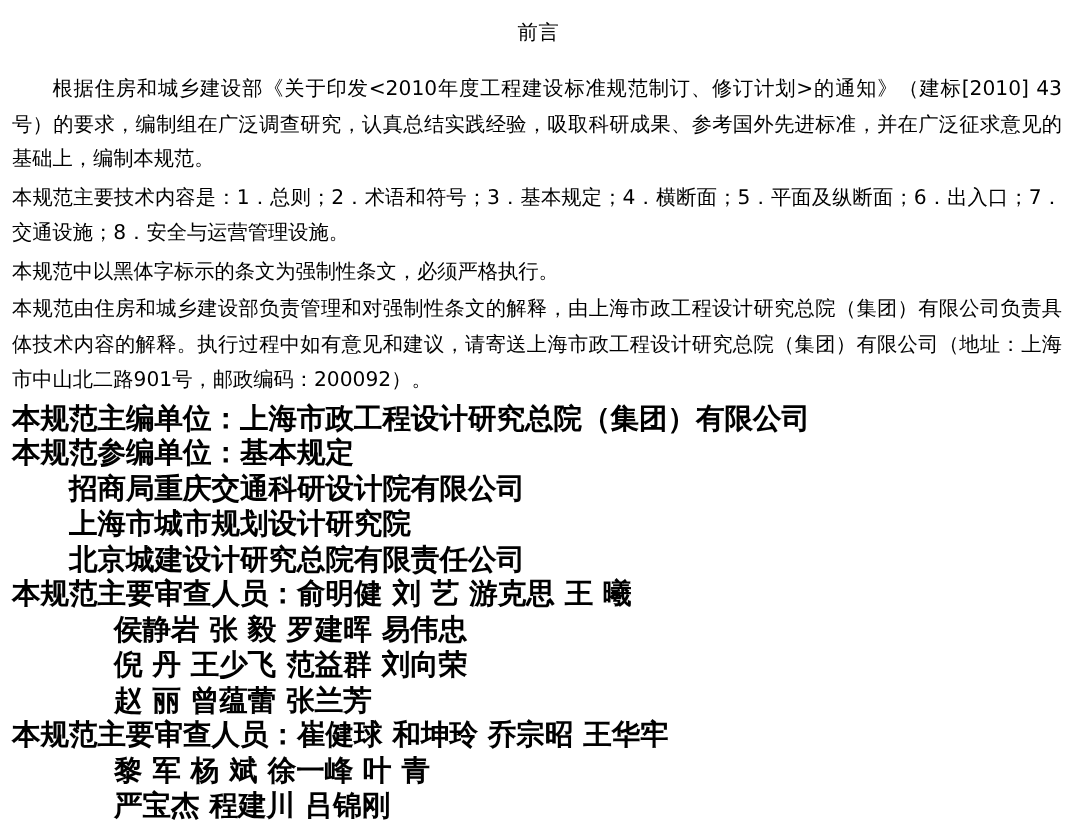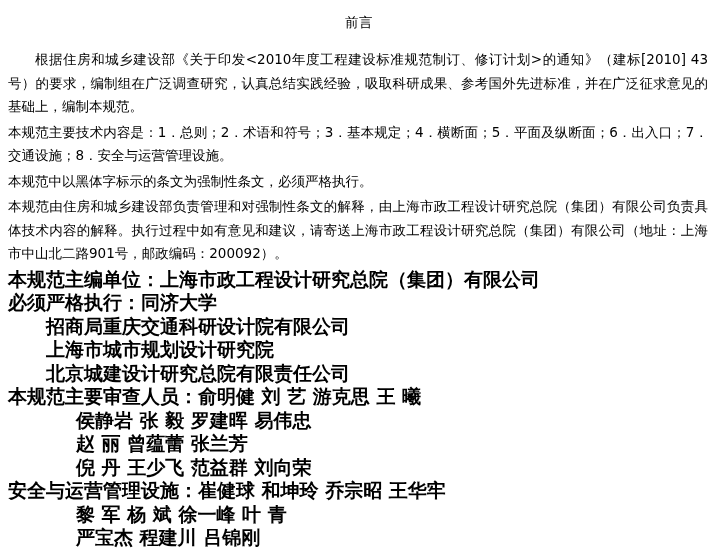--- a/index.html
+++ b/index.html
@@ -61,27 +61,27 @@
 <div class="page">
 
   <div class="doc-title">前言</div>
 
   <p class="para indent">根据住房和城乡建设部《关于印发&lt;2010年度工程建设标准规范制订、修订计划&gt;的通知》（建标[2010] 43号）的要求，编制组在广泛调查研究，认真总结实践经验，吸取科研成果、参考国外先进标准，并在广泛征求意见的基础上，编制本规范。</p>
   <p class="para">本规范主要技术内容是：1．总则；2．术语和符号；3．基本规定；4．横断面；5．平面及纵断面；6．出入口；7．交通设施；8．安全与运营管理设施。</p>
   <p class="para">本规范中以黑体字标示的条文为强制性条文，必须严格执行。</p>
   <p class="para">本规范由住房和城乡建设部负责管理和对强制性条文的解释，由上海市政工程设计研究总院（集团）有限公司负责具体技术内容的解释。执行过程中如有意见和建议，请寄送上海市政工程设计研究总院（集团）有限公司（地址：上海市中山北二路901号，邮政编码：200092）。</p>
 
   <div class="line">本规范主编单位：上海市政工程设计研究总院（集团）有限公司</div>
-  <div class="line">必须严格执行：同济大学</div>
+  <div class="line">本规范参编单位：基本规定</div>
   <div class="line ind1">招商局重庆交通科研设计院有限公司</div>
   <div class="line ind1">上海市城市规划设计研究院</div>
   <div class="line ind1">北京城建设计研究总院有限责任公司</div>
 
   <div class="line">本规范主要审查人员：俞明健 刘 艺 游克思 王 曦</div>
   <div class="line ind2">侯静岩 张 毅 罗建晖 易伟忠</div>
+  <div class="line ind2">倪 丹 王少飞 范益群 刘向荣</div>
   <div class="line ind2">赵 丽 曾蕴蕾 张兰芳</div>
-  <div class="line ind2">倪 丹 王少飞 范益群 刘向荣</div>
 
-  <div class="line">安全与运营管理设施：崔健球 和坤玲 乔宗昭 王华牢</div>
+  <div class="line">本规范主要审查人员：崔健球 和坤玲 乔宗昭 王华牢</div>
   <div class="line ind2">黎 军 杨 斌 徐一峰 叶 青</div>
   <div class="line ind2">严宝杰 程建川 吕锦刚</div>
 
 </div>
 
 </body></html>

